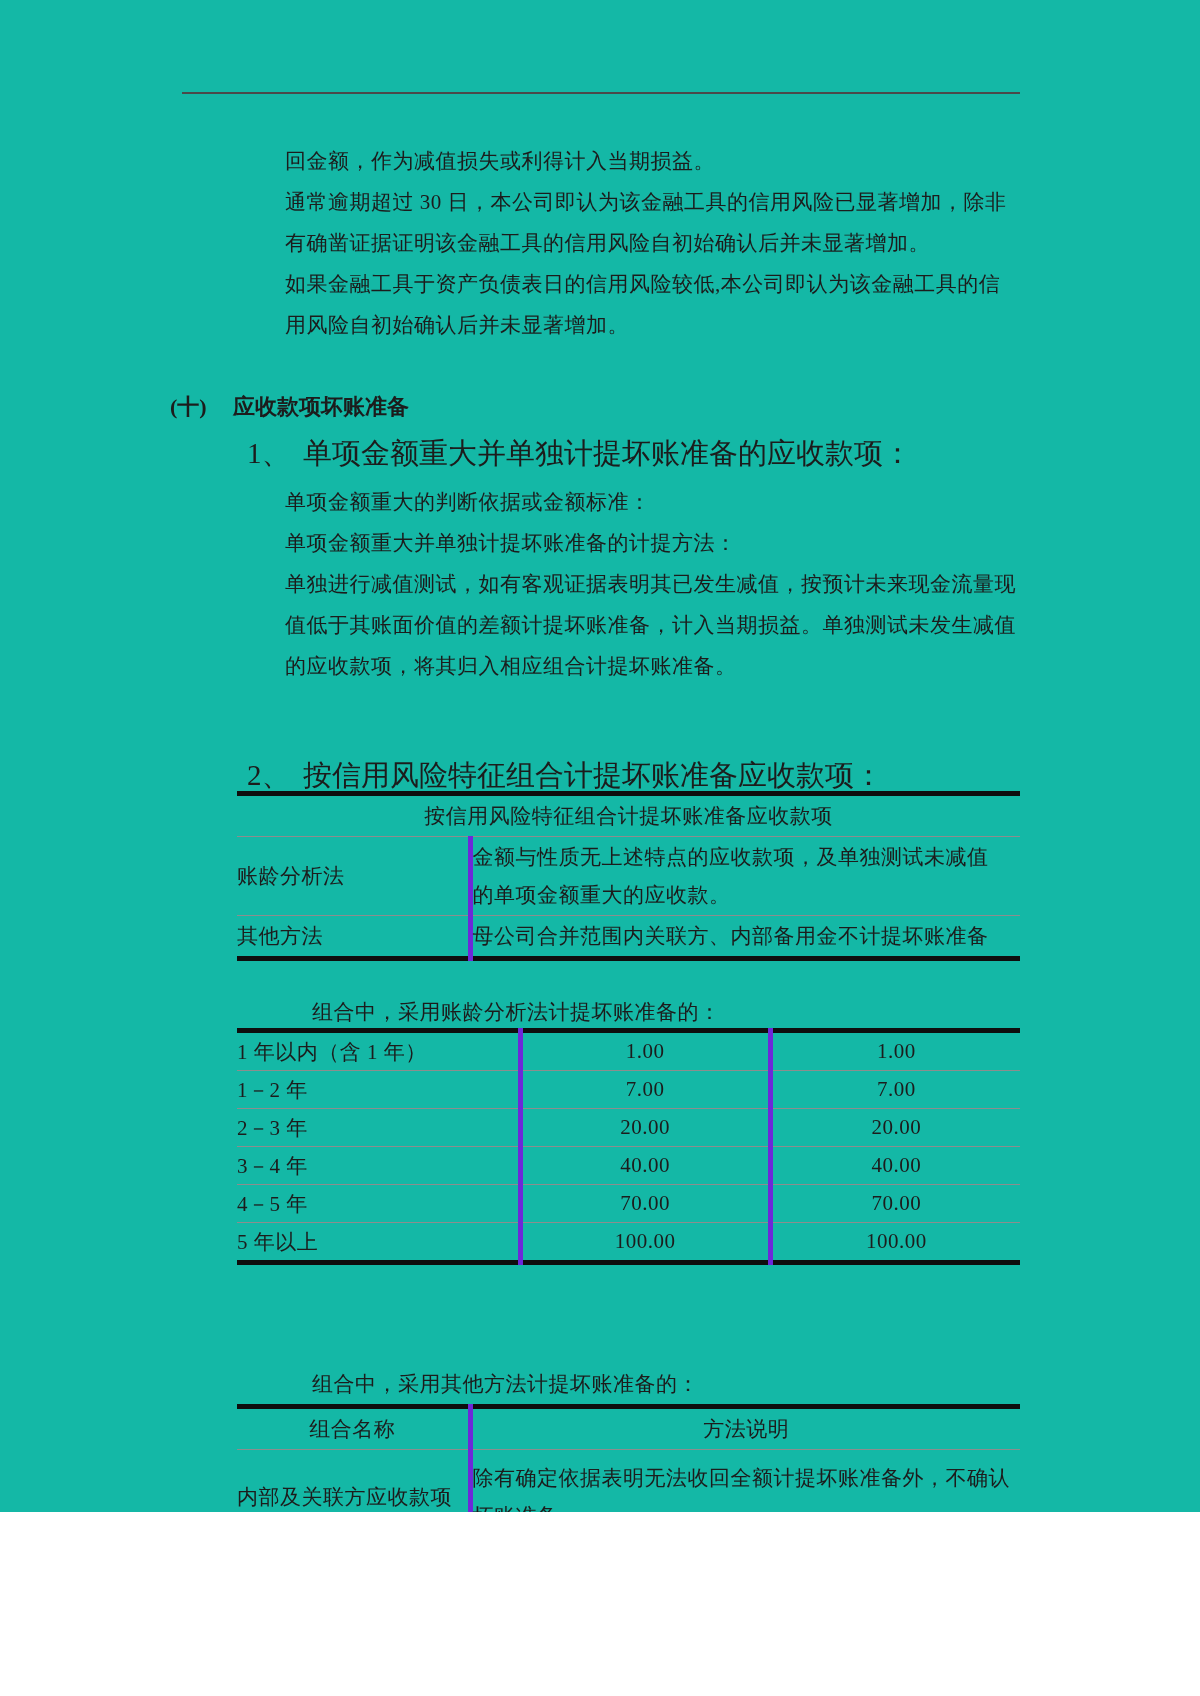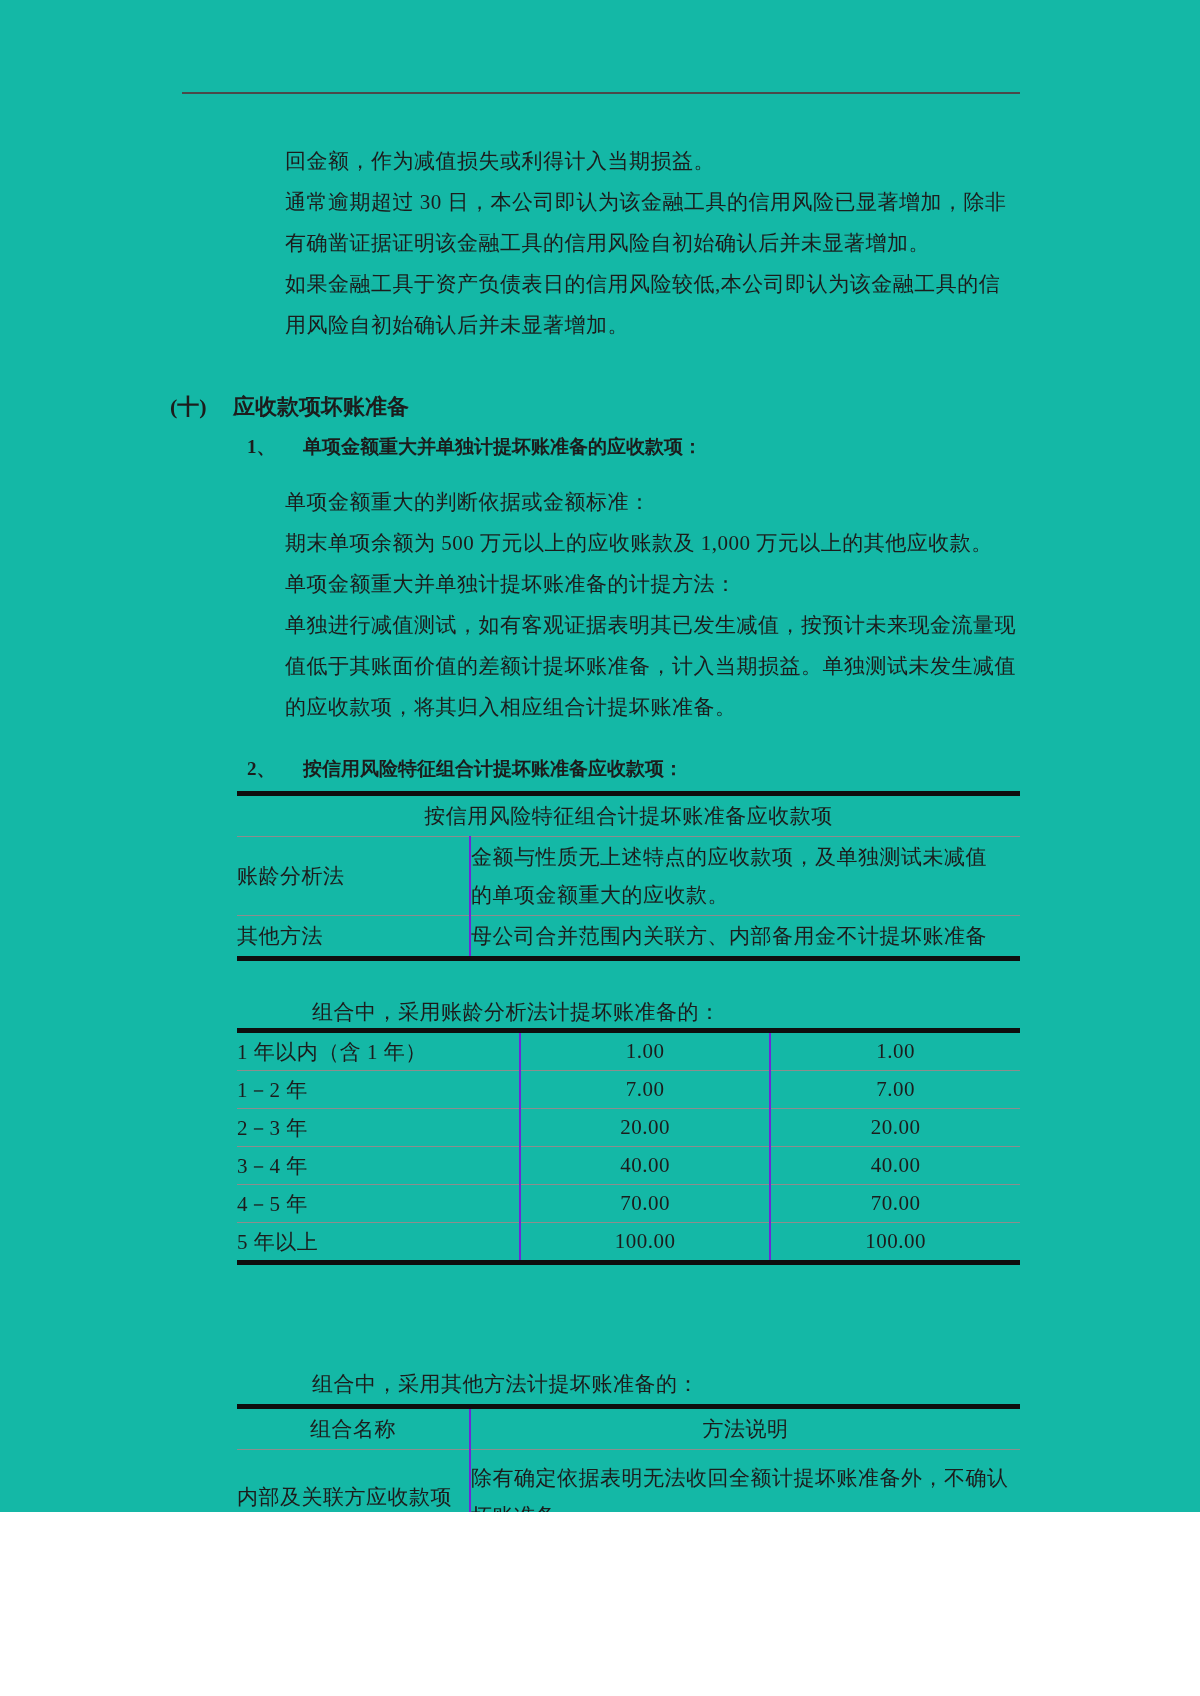--- a/index.html
+++ b/index.html
@@ -12,38 +12,38 @@
   }
   .top-rule { position:absolute; left:182px; top:92px; width:838px; height:0; border-top:2px solid #4a4a4a; }
 
   .para { position:absolute; font-size:21px; letter-spacing:0.5px; }
   .para .line { height:41px; line-height:41px; white-space:nowrap; }
   .intro { left:285px; top:141px; }
   .body1 { left:285px; top:482px; }
 
   .sec-heading { position:absolute; left:170px; top:392px; font-family:"Liberation Sans","DejaVu Sans",sans-serif; font-weight:bold; font-size:22px; white-space:nowrap; }
   .sec-heading .sec-num { display:inline-block; width:63px; font-family:"Liberation Serif",serif; }
-  .sub-heading { position:absolute; left:247px; font-family:"Liberation Sans","DejaVu Sans",sans-serif; font-weight:bold; font-size:19px; white-space:nowrap; }
+  .sub-heading { position:absolute; left:247px; font-family:"Liberation Sans","DejaVu Sans",sans-serif; font-weight:normal; font-size:29px; white-space:nowrap; }
   .sub-heading .num { display:inline-block; width:56px; font-family:"Liberation Serif",serif; }
   .sub1 { top:434px; }
   .sub2 { top:756px; }
 
   .caption { position:absolute; left:285px; font-size:21px; letter-spacing:0.5px; white-space:nowrap;margin-left:27px; }
   .c1 { top:998px; }
   .c2 { top:1370px; }
 
   table.tbl {
     position:absolute; left:237px; width:783px;
     border-collapse:collapse; table-layout:fixed;
     font-size:21px; letter-spacing:0.5px;
     border-top:5px solid #0e0e0e; border-bottom:5px solid #0e0e0e;
   }
   .tbl td { padding:0; vertical-align:middle; font-weight:normal; }
   .tbl tr + tr td { border-top:1px solid #8d8d8d; }
-  .tbl td.vdiv { border-left:2px solid #6d28d9; }
+  .tbl td.vdiv { border-left:5px solid #6d28d9; }
   .t-c { text-align:center; }
   .t-l { text-align:left; padding-left:14px; }
   .desc { padding-left:16px; }
   .desc .dline { line-height:38px; white-space:nowrap; }
 
   .method-table { top:791px; }
   .method-table td.hrow { height:40px; }
   .method-table td.r1 { height:78px; }
   .method-table td.r2 { height:40px; }
 
@@ -75,21 +75,20 @@
   <div class="sec-heading">
     <span class="sec-num">(十)</span><span>应收款项坏账准备</span>
   </div>
 
   <div class="sub-heading sub1">
     <span class="num">1、</span><span>单项金额重大并单独计提坏账准备的应收款项：</span>
   </div>
 
   <div class="para body1">
     <div class="line">单项金额重大的判断依据或金额标准：</div>
-    <div class="line">期末单项余额为 500 万元以上的应收账款及 1,000 万元以上的其他应收款。</div>
     <div class="line">单项金额重大并单独计提坏账准备的计提方法：</div>
     <div class="line">单独进行减值测试，如有客观证据表明其已发生减值，按预计未来现金流量现</div>
     <div class="line">值低于其账面价值的差额计提坏账准备，计入当期损益。单独测试未发生减值</div>
     <div class="line">的应收款项，将其归入相应组合计提坏账准备。</div>
   </div>
 
   <div class="sub-heading sub2">
     <span class="num">2、</span><span>按信用风险特征组合计提坏账准备应收款项：</span>
   </div>
 

